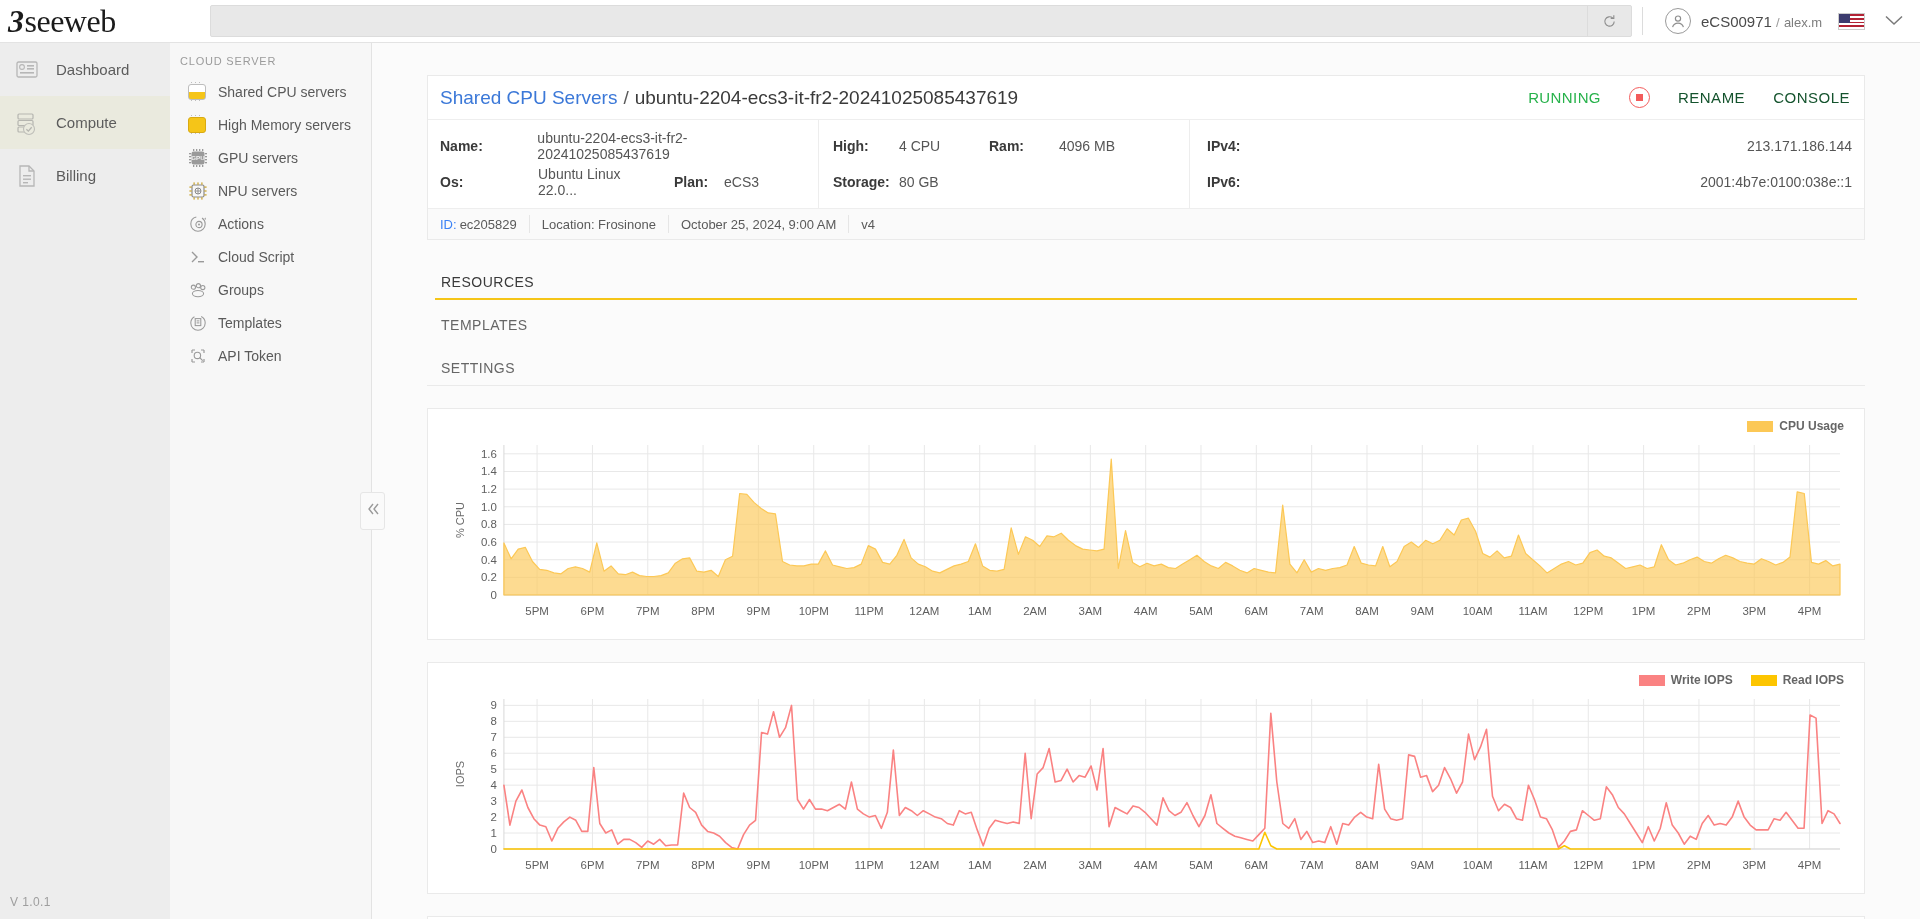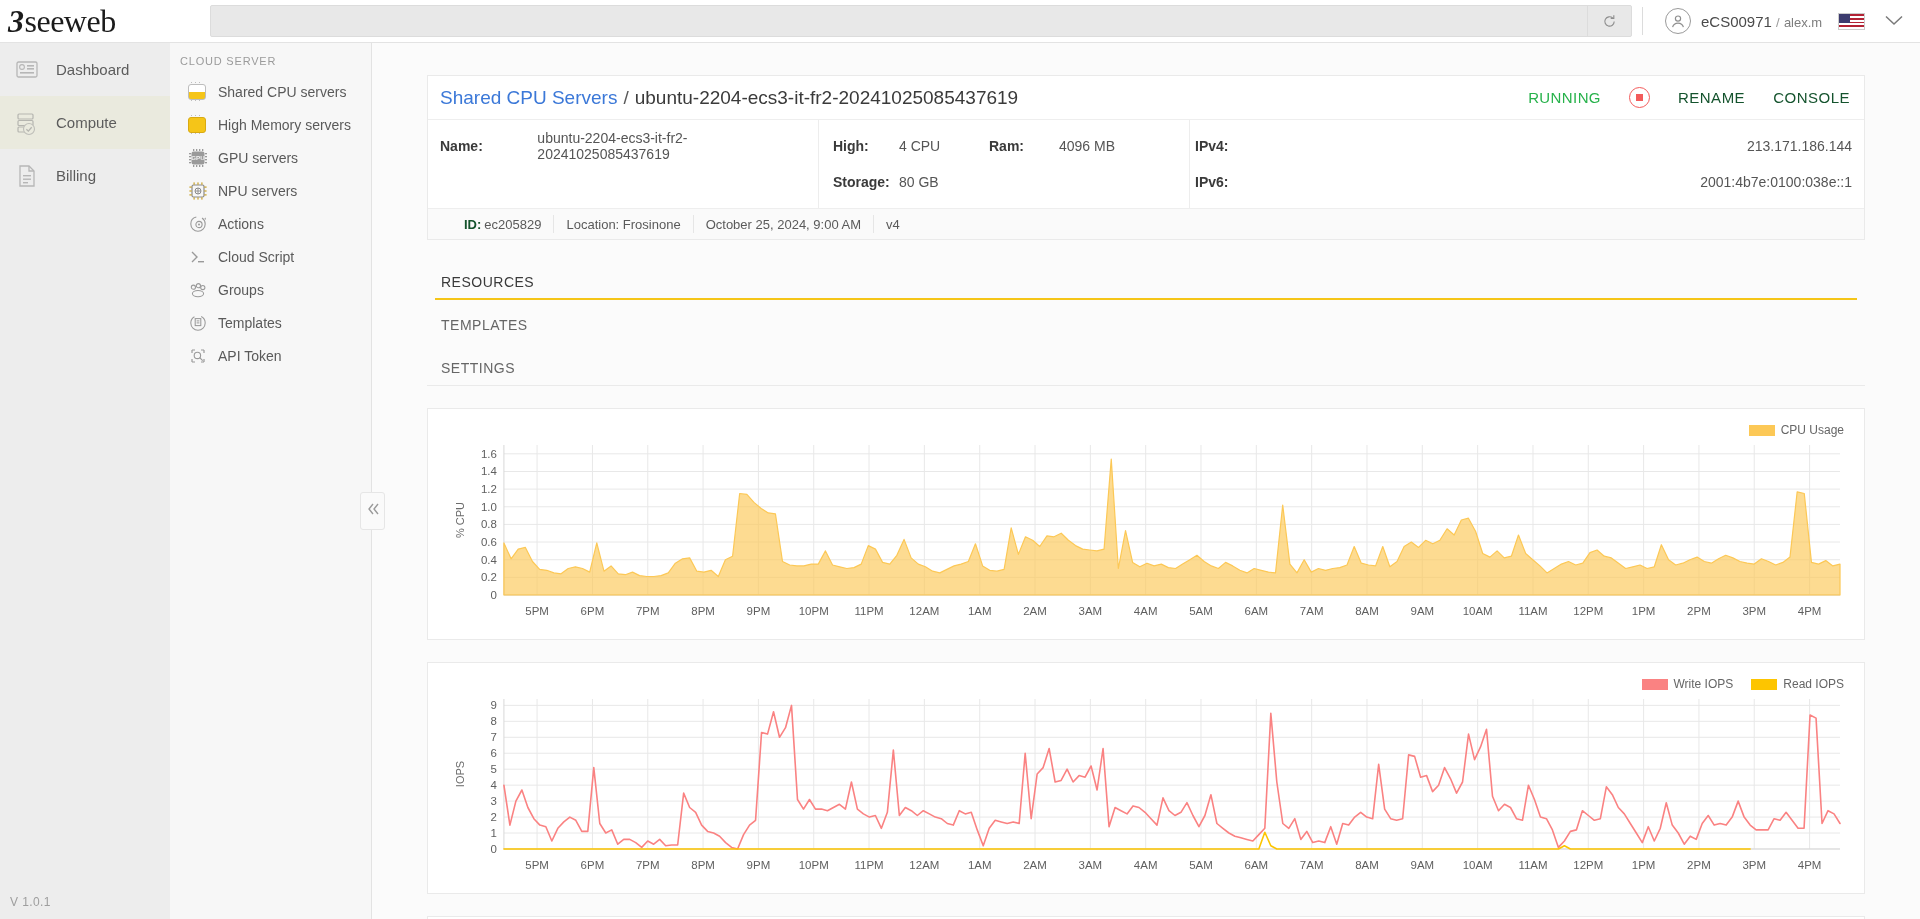--- a/index.html
+++ b/index.html
@@ -158,32 +158,32 @@
   }
   .sc-col { padding: 8px 0; }
   .vline { background: #ededed; width: 1px; }
   .kv-row { height: 36px; display: flex; align-items: center; font-size: 14px; }
   .kv-k { color: #3a3a3a; font-weight: 600; }
   .kv-v { color: #555; }
   .col1 .kv-k { width: 110px; padding-left: 12px; }
   .col2 { display: flex; flex-direction: column; }
   .col2 .kv-k { width: 80px; padding-left: 14px; }
   .col2 .kv-v { width: 90px; }
-  .col3 { padding-left: 4px; }
+  .col3 { padding-left: 16px; }
   .col3 .kv-k { width: 90px; }
   .col3 .kv-v { flex: 1; text-align: right; padding-right: 12px; }
 
   .sc-meta {
     height: 30px; display: flex; align-items: center; font-size: 13px;
     background: #fafafa; color: #5a5a5a;
   }
   .sc-meta > span { padding: 0 12px; border-right: 1px solid #e6e6e6; height: 18px;
     display: flex; align-items: center; }
   .sc-meta > span:last-child { border-right: 0; }
-  .sc-meta b { color: #14532d; font-weight: 700; margin-right: 3px; margin-left: 24px; }
+  .sc-meta b { color: #3b82f6; font-weight: 400; margin-right: 3px; }
 
   
   .tabs {
     display: flex; gap: 8px; margin-top: 24px;
     border-bottom: 1px solid #eaeaea; background: #fbfbfb; flex-direction: column;
   }
   .tab {
     padding: 10px 14px 9px 14px; font-size: 14px; color: #666;
     letter-spacing: .5px; cursor: pointer; position: relative;
   }
@@ -192,22 +192,22 @@
     content:""; position:absolute; left:8px; right:8px; bottom:-1px;
     height:2px; background:#f5c518;
   }
 
   
   .chart-card {
     background: #ffffff; border: 1px solid #eaeaea; margin-top: 22px;
     padding: 10px 14px 8px 14px; position: relative;
   }
   .legend {
-    display: flex; justify-content: flex-end; align-items: flex-end;
-    gap: 8px; height: 18px; padding-right: 6px;
+    display: flex; justify-content: flex-end; align-items: flex-start;
+    gap: 8px; height: 18px; padding-right: 6px; font-weight: bold;
   }
   .legend-item { display: flex; align-items: center; gap: 6px; margin-left: 10px; }
   .legend-swatch { width: 26px; height: 11px; display: block; }
   .legend-label { font-size: 12px; color: #666; }
   .svg-holder { width: 100%; }
   .axis-label {
     font-size: 11px; fill: #6b6b6b;
     font-family: "Liberation Sans", sans-serif;
   }
   .tick-text { font-size: 11.5px; fill: #5f5f5f;
@@ -456,20 +456,26 @@
         <span class="act-link">RENAME</span>
         <span class="act-link">CONSOLE</span>
       </span>
     </div>
 
     <div class="sc-grid">
       <div class="sc-col col1">
         <div class="kv-row">
           <span class="kv-k">Name:</span>
           <span class="kv-v">ubuntu-2204-ecs3-it-fr2-20241025085437619</span>
+        </div>
+        <div class="kv-row">
+          <span class="kv-k">Os:</span>
+          <span class="kv-v" style="width:124px">Ubuntu Linux 22.0...</span>
+          <span class="kv-k" style="width:62px">Plan:</span>
+          <span class="kv-v">eCS3</span>
         </div>
       </div>
 
       <div class="vline"></div>
 
       <div class="sc-col col2">
         <div class="kv-row">
           <span class="kv-k">High:</span>
           <span class="kv-v">4 CPU</span>
           <span class="kv-k" style="width:70px;padding-left:0">Ram:</span>

